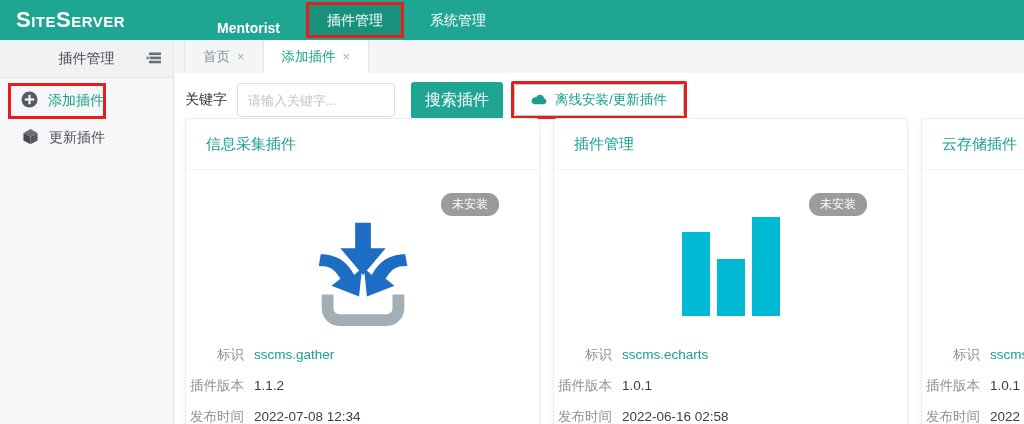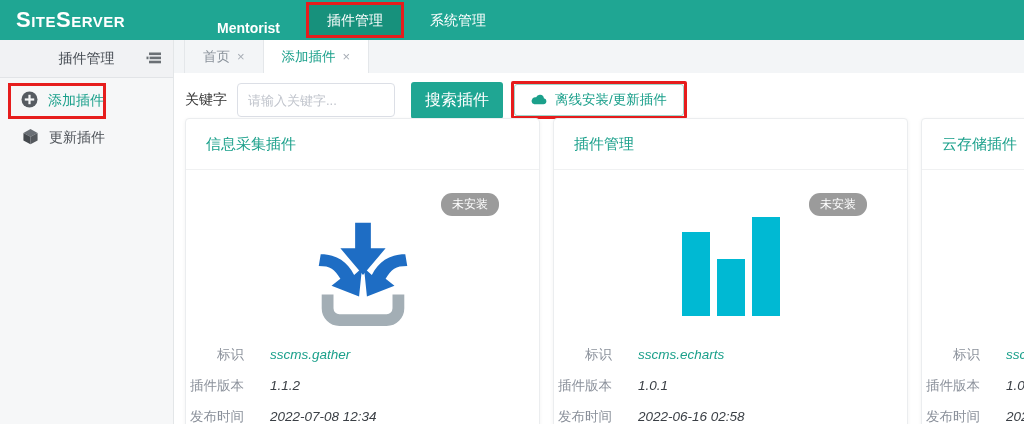--- a/index.html
+++ b/index.html
@@ -48,21 +48,21 @@
   .card-header { height:51px; border-bottom:1px solid #f0f1f2; display:flex; align-items:center; padding-left:20px; }
   .card-title { color:#1ba08b; font-size:15px; cursor:pointer; }
   .card-body { position:relative; height:318px; }
   .badge { position:absolute; top:23px; right:40px; background:#9b9b9b; color:#fff; font-size:12px; padding:3px 11px; border-radius:11px; }
   .icon-box { position:absolute; left:50%; transform:translateX(-50%); }
   .icon-gather { top:40px; }
   .icon-chart { top:46px; }
   .fields { position:absolute; top:176px; left:0; right:0; }
   .field { display:flex; align-items:baseline; margin-bottom:13px; font-size:13.5px; }
   .flabel { flex:0 0 58px; width:58px; text-align:right; color:#8b919b; }
-  .fvalue { margin-left:26px; color:#3a3f45;font-style:italic; }
+  .fvalue { margin-left:10px; color:#3a3f45; }
   .fvalue.link { color:#1ba08b; cursor:pointer; }
 </style>
 </head>
 <body>
 
 <div class="screen">
 
   <header class="navbar">
     <div class="logo">
       <span class="big">S</span><span class="small">ITE</span><span class="big">S</span><span class="small">ERVER</span>

